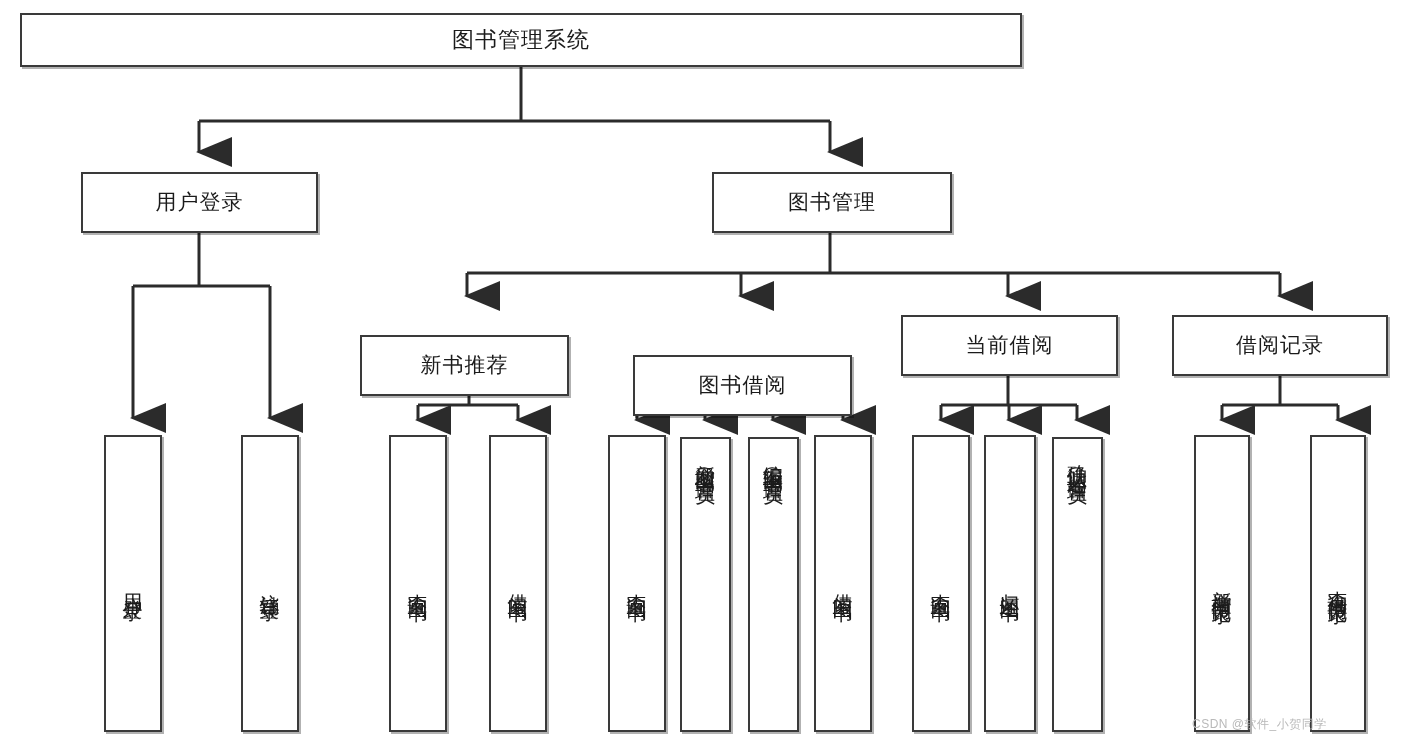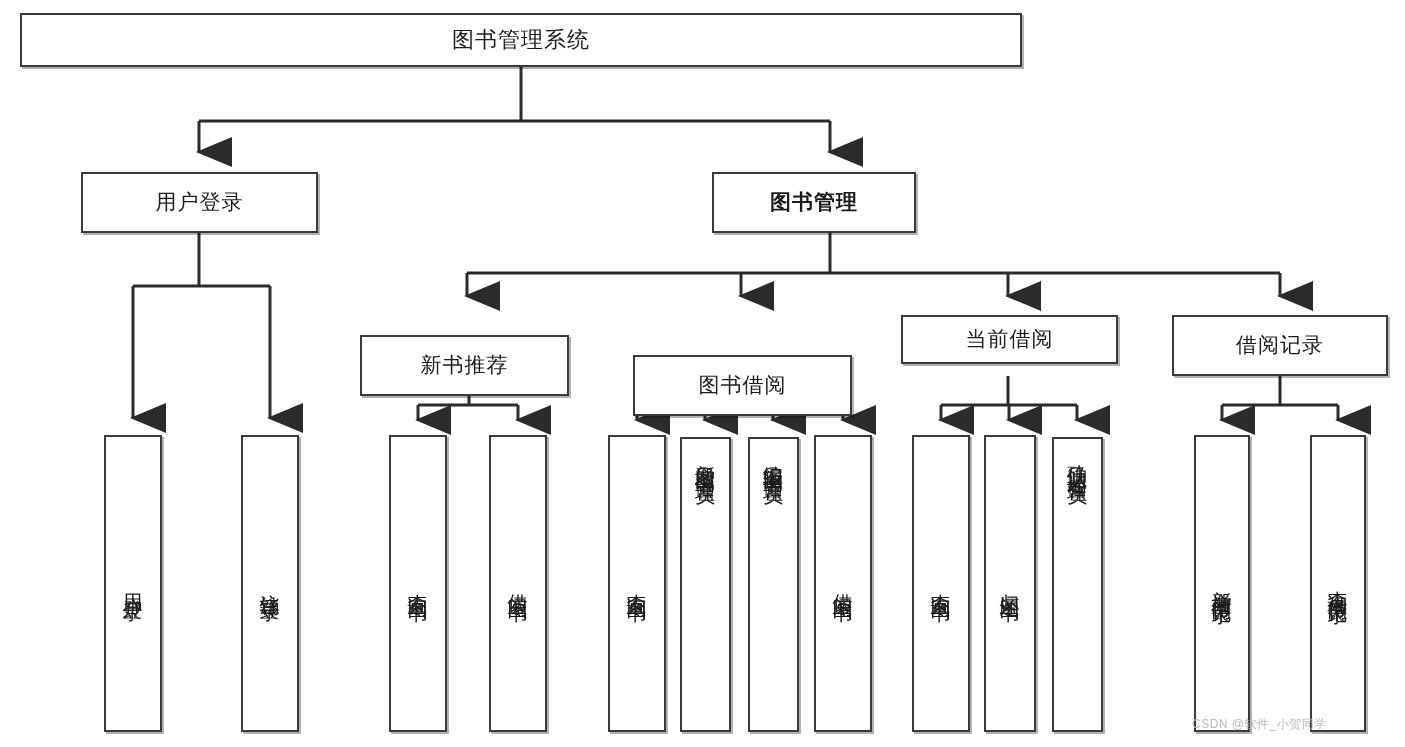--- a/index.html
+++ b/index.html
@@ -137,33 +137,33 @@
   </svg>
 
   <div class="node horiz root" style="left:20px; top:13px; width:1002px; height:54px;">
     <span class="label">图书管理系统</span>
   </div>
 
   <div class="node horiz" style="left:81px; top:172px; width:237px; height:61px;">
     <span class="label">用户登录</span>
   </div>
 
-  <div class="node horiz" style="left:712px; top:172px; width:204px; height:61px;font-weight:bold;">
+  <div class="node horiz" style="left:712px; top:172px; width:240px; height:61px;">
     <span class="label">图书管理</span>
   </div>
 
   <div class="node horiz" style="left:360px; top:315px; width:209px; height:61px;margin-top:20px;">
     <span class="label">新书推荐</span>
   </div>
 
   <div class="node horiz" style="left:633px; top:315px; width:219px; height:61px;margin-top:40px;">
     <span class="label">图书借阅</span>
   </div>
 
-  <div class="node horiz" style="left:901px; top:315px; width:217px; height:49px;">
+  <div class="node horiz" style="left:901px; top:315px; width:217px; height:61px;">
     <span class="label">当前借阅</span>
   </div>
 
   <div class="node horiz" style="left:1172px; top:315px; width:216px; height:61px;">
     <span class="label">借阅记录</span>
   </div>
 
   <div class="node vert mid" style="left:104px; top:435px; width:58px; height:297px;">
     <span class="label">用户登录</span>
   </div>

